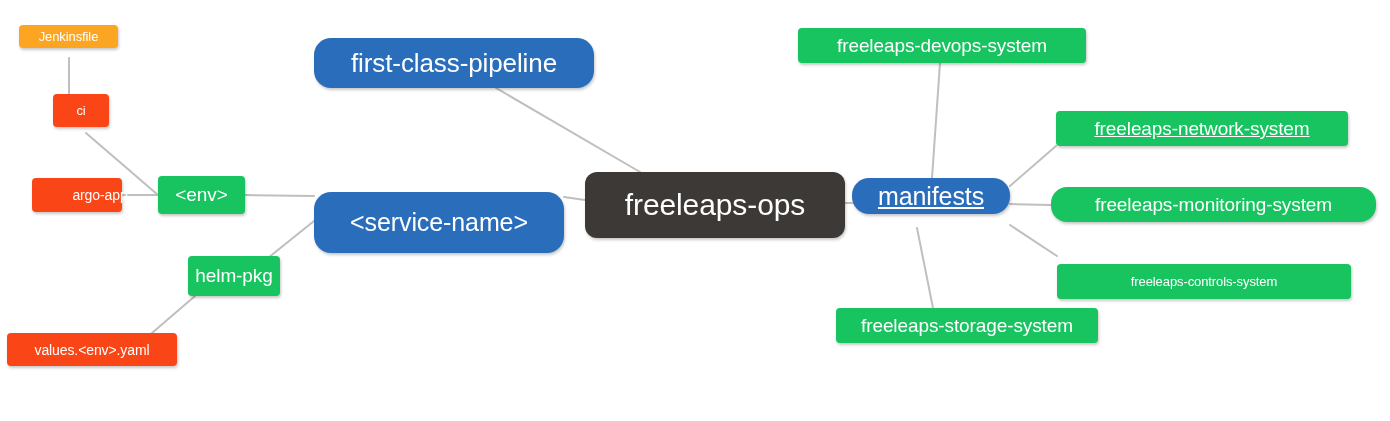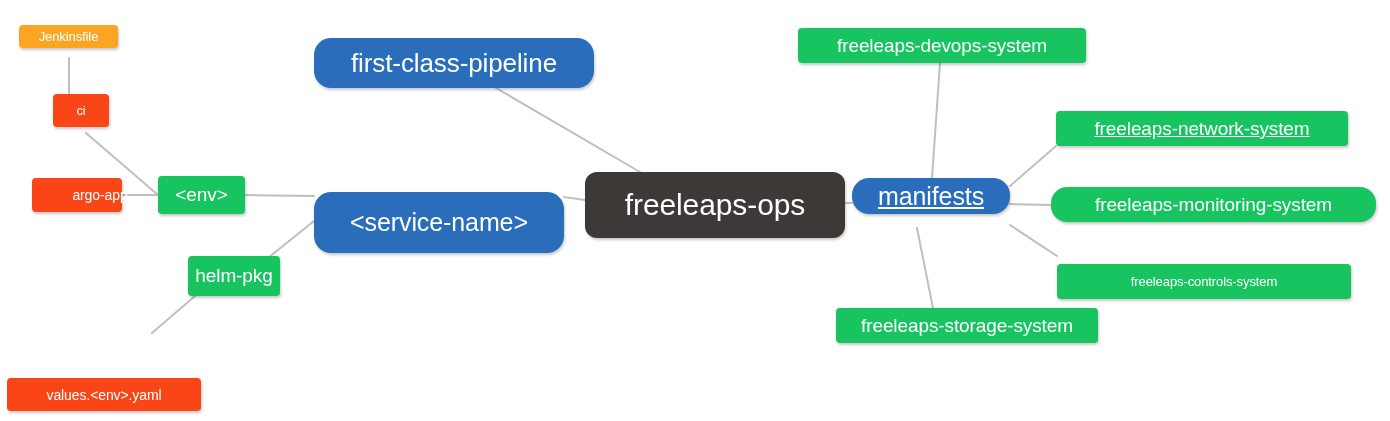--- a/index.html
+++ b/index.html
@@ -61,21 +61,21 @@
       <line x1="1051" y1="205" x2="1010" y2="204" stroke="#bfbfbf" stroke-width="2" stroke-linecap="round"></line>
       <line x1="1057" y1="256" x2="1010" y2="225" stroke="#bfbfbf" stroke-width="2" stroke-linecap="round"></line>
       <line x1="933" y1="308" x2="917" y2="228" stroke="#bfbfbf" stroke-width="2" stroke-linecap="round"></line>
     </svg>
   <div id="node-layer">
       <div class="node orange" style="left: 19px; top: 25px; width: 99px; height: 23px; font-size: 13px;">Jenkinsfile</div>
       <div class="node redorange" style="left: 53px; top: 94px; width: 56px; height: 33px; font-size: 13px;">ci</div>
       <div class="node redorange" style="left: 32px; top: 178px; width: 90px; height: 34px; font-size: 14px; padding-left: 46px;">argo-app</div>
       <div class="node green" style="left: 158px; top: 176px; width: 87px; height: 38px; font-size: 19px;">&lt;env&gt;</div>
       <div class="node green" style="left: 148px; top: 256px; width: 92px; height: 40px; font-size: 19px; margin-left: 40px;">helm-pkg</div>
-      <div class="node redorange" style="left: 7px; top: 333px; width: 194px; height: 33px; font-size: 14px; margin-top: 45px;">values.&lt;env&gt;.yaml</div>
+      <div class="node redorange" style="left: 7px; top: 333px; width: 170px; height: 33px; font-size: 14px;">values.&lt;env&gt;.yaml</div>
       <div class="node blue" style="left: 314px; top: 38px; width: 280px; height: 50px; font-size: 26px;">first-class-pipeline</div>
       <div class="node blue" style="left: 314px; top: 172px; width: 250px; height: 61px; font-size: 25px; margin-top: 20px;">&lt;service-name&gt;</div>
       <div class="node root" style="left: 585px; top: 172px; width: 260px; height: 66px; font-size: 30px;">freeleaps-ops</div>
       <div class="node blue" style="left: 852px; top: 178px; width: 158px; height: 36px; font-size: 25px; text-decoration: underline;">manifests</div>
       <div class="node green" style="left: 798px; top: 28px; width: 288px; height: 35px; font-size: 19px;">freeleaps-devops-system</div>
       <div class="node green" style="left: 1056px; top: 111px; width: 292px; height: 35px; font-size: 19px; text-decoration: underline;">freeleaps-network-system</div>
       <div class="node green" style="left: 1051px; top: 187px; width: 325px; height: 35px; font-size: 19px; border-radius: 16px;">freeleaps-monitoring-system</div>
       <div class="node green" style="left: 1057px; top: 264px; width: 294px; height: 35px; font-size: 13px;">freeleaps-controls-system</div>
       <div class="node green" style="left: 814px; top: 308px; width: 262px; height: 35px; font-size: 19px; margin-left: 22px;">freeleaps-storage-system</div>
     </div>

